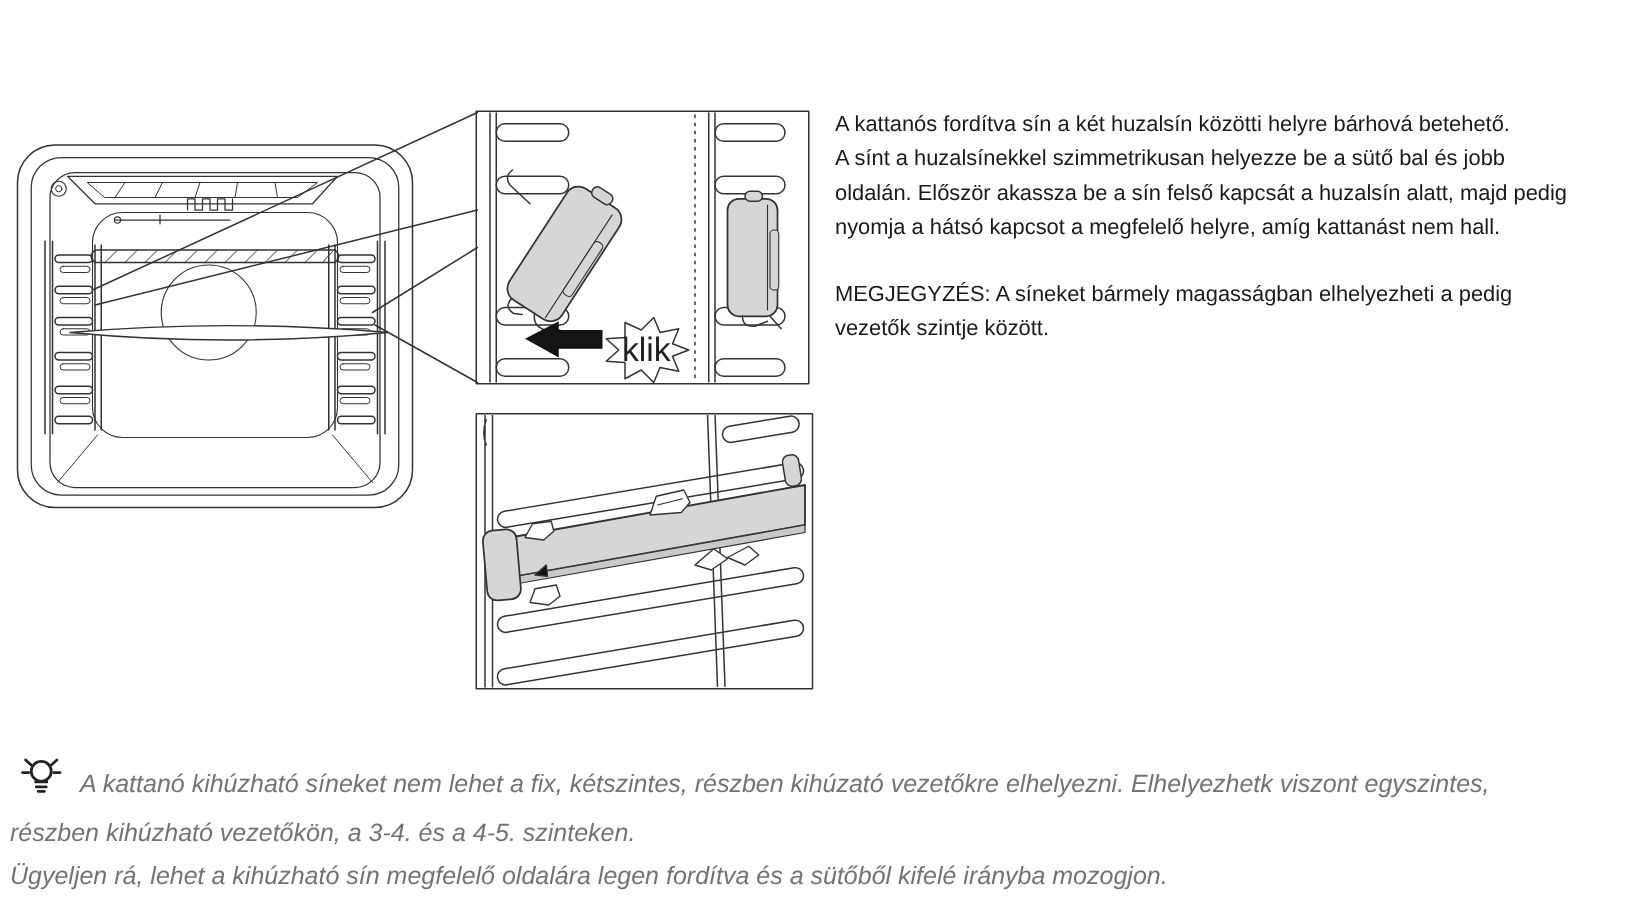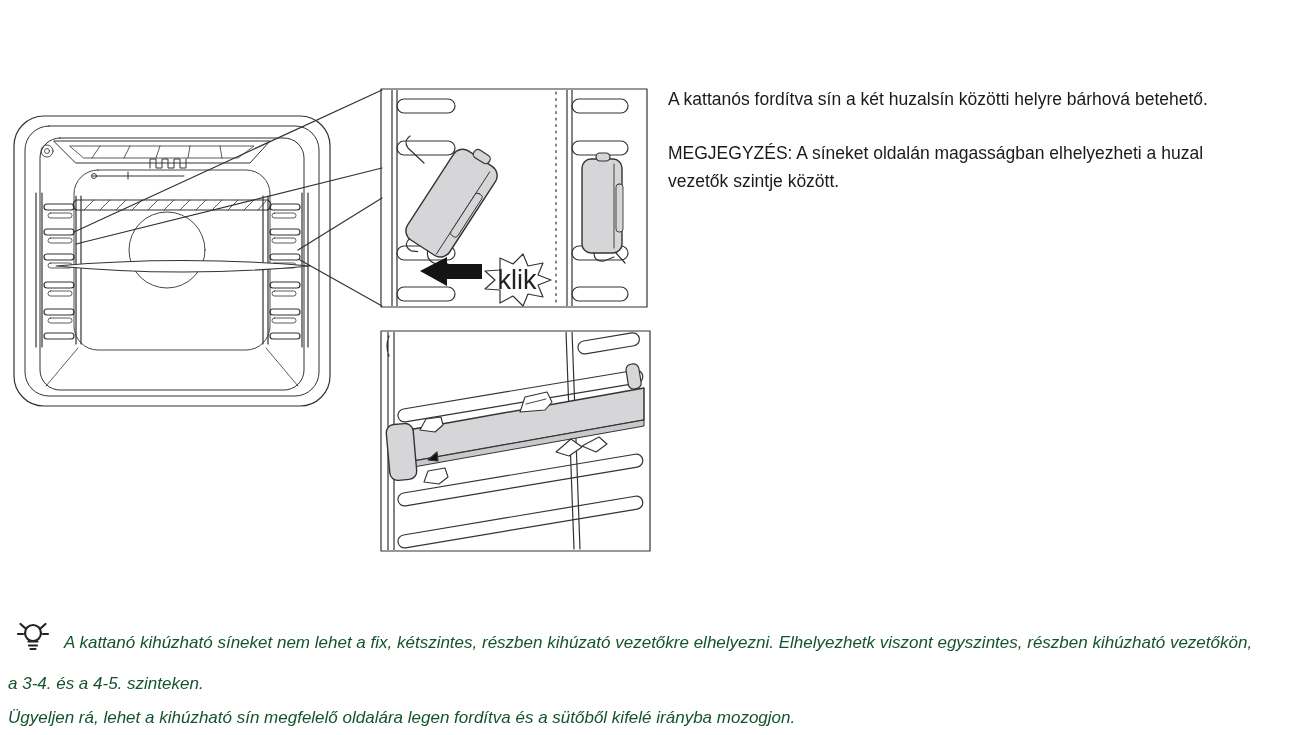--- a/index.html
+++ b/index.html
@@ -4,22 +4,22 @@
 <style>
   html,body{margin:0;padding:0;background:#ffffff;}
   #page{position:relative;width:1310px;height:735px;background:#ffffff;overflow:hidden;
         font-family:"Liberation Sans", sans-serif;color:#1a1a1a;}
   #figure-canvas{position:absolute;left:0;top:0;width:670px;height:580px;}
   .lineart{stroke:#333;fill:none;stroke-width:1.2;stroke-linecap:round;stroke-linejoin:round;}
   #instructions{position:absolute;left:668px;top:86px;width:600px;
         font-size:17.5px;line-height:27.3px;}
   #instructions p{margin:0;}
   #instructions p.note{margin-top:27px;}
-  #tips{position:absolute;left:8px;top:618px;width:1250px;
-        font-size:17px;line-height:27px;font-style:italic;color:#14532d;}
+  #tips{position:absolute;left:8px;top:602px;width:1250px;
+        font-size:20px;line-height:27px;font-style:italic;color:#737373;}
   #tips p{margin:0;}
   #tips p + p{margin-top:7px;}
   .bulb-wrap{display:inline-block;vertical-align:middle;margin:0 14px 4px 8px;font-style:normal;}
   .klik-text{font-family:"Liberation Sans", sans-serif;font-size:27px;fill:#222;}
 </style>
 </head>
 <body>
 
 <div id="page">
 
@@ -169,21 +169,22 @@
 
         <rect x="388" y="424" width="27" height="56" rx="8" transform="rotate(-5 401 452)" fill="#d6d6d8" stroke-width="1.4"></rect>
         <rect x="627" y="364" width="13" height="25" rx="5.5" transform="rotate(-9 633 376)" fill="#d6d6d8" stroke-width="1.2"></rect>
       </g>
       <rect class="lineart" x="381" y="331" width="269" height="220" stroke-width="2"></rect>
     </g>
   </svg>
 
   <div id="instructions">
     <p>A kattanós fordítva sín a két huzalsín közötti helyre bárhová betehető.</p>
-    <p class="note">MEGJEGYZÉS: A síneket oldalán magasságban elhelyezheti a huzal vezetők szintje között.</p>
+    <p>A sínt a huzalsínekkel szimmetrikusan helyezze be a sütő bal és jobb oldalán. Először akassza be a sín felső kapcsát a huzalsín alatt, majd pedig nyomja a hátsó kapcsot a megfelelő helyre, amíg kattanást nem hall.</p>
+    <p class="note">MEGJEGYZÉS: A síneket bármely magasságban elhelyezheti a pedig vezetők szintje között.</p>
   </div>
 
   <div id="tips">
     <p>
       <span class="bulb-wrap"><svg width="34" height="40" viewBox="0 0 34 40" xmlns="http://www.w3.org/2000/svg">
         <g stroke="#222" stroke-width="2.2" fill="none" stroke-linecap="round">
           <circle cx="17" cy="15" r="8"></circle>
           <path d="M12.5,23.5 H21.5 M13,27.5 H21 M14.5,31 H19.5"></path>
           <path d="M2,16 H7 M27,16 H32 M4.5,6 L9,10 M29.5,6 L25,10"></path>
         </g>

